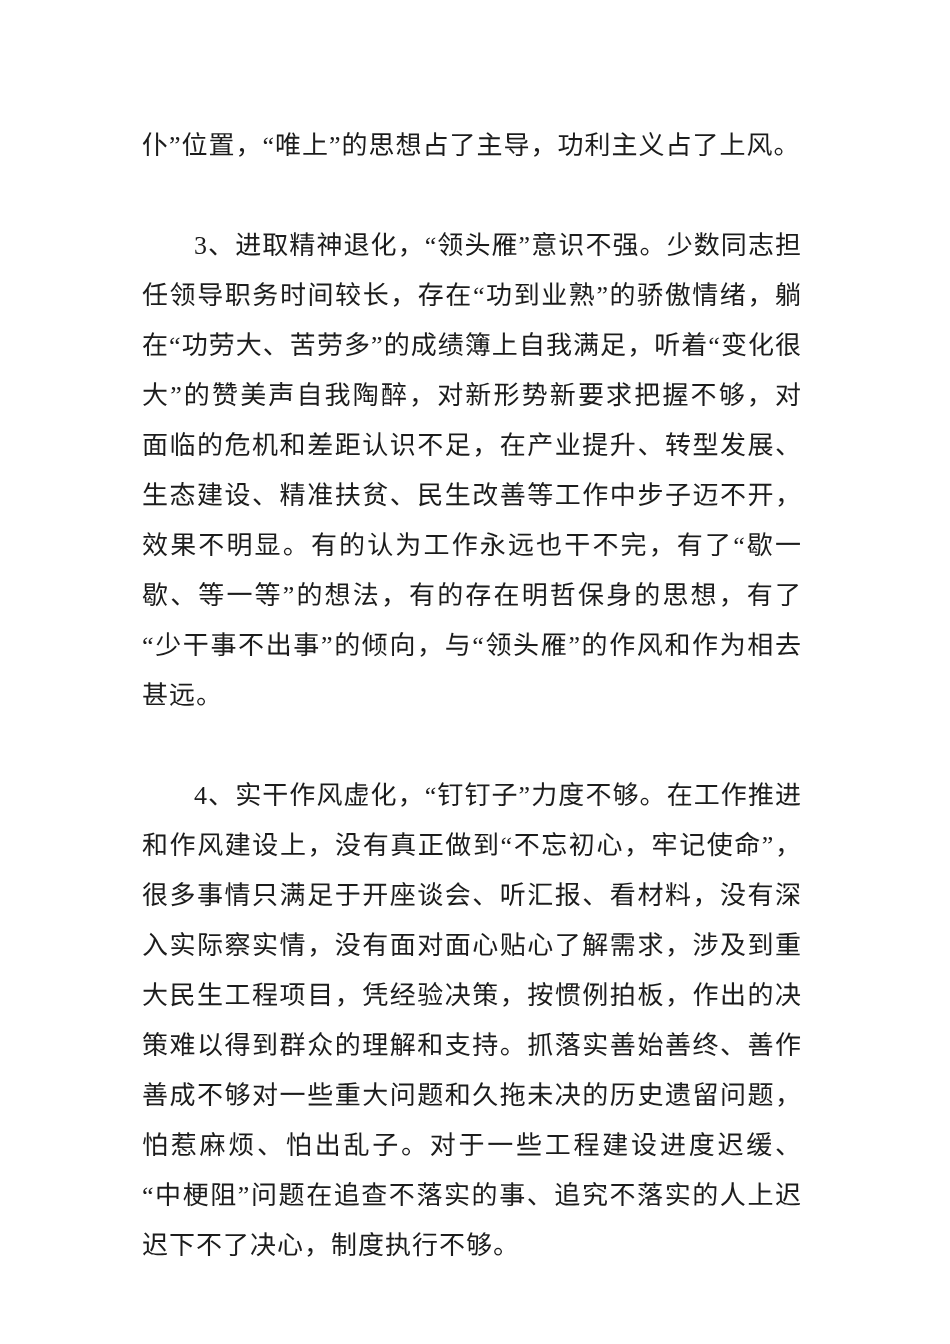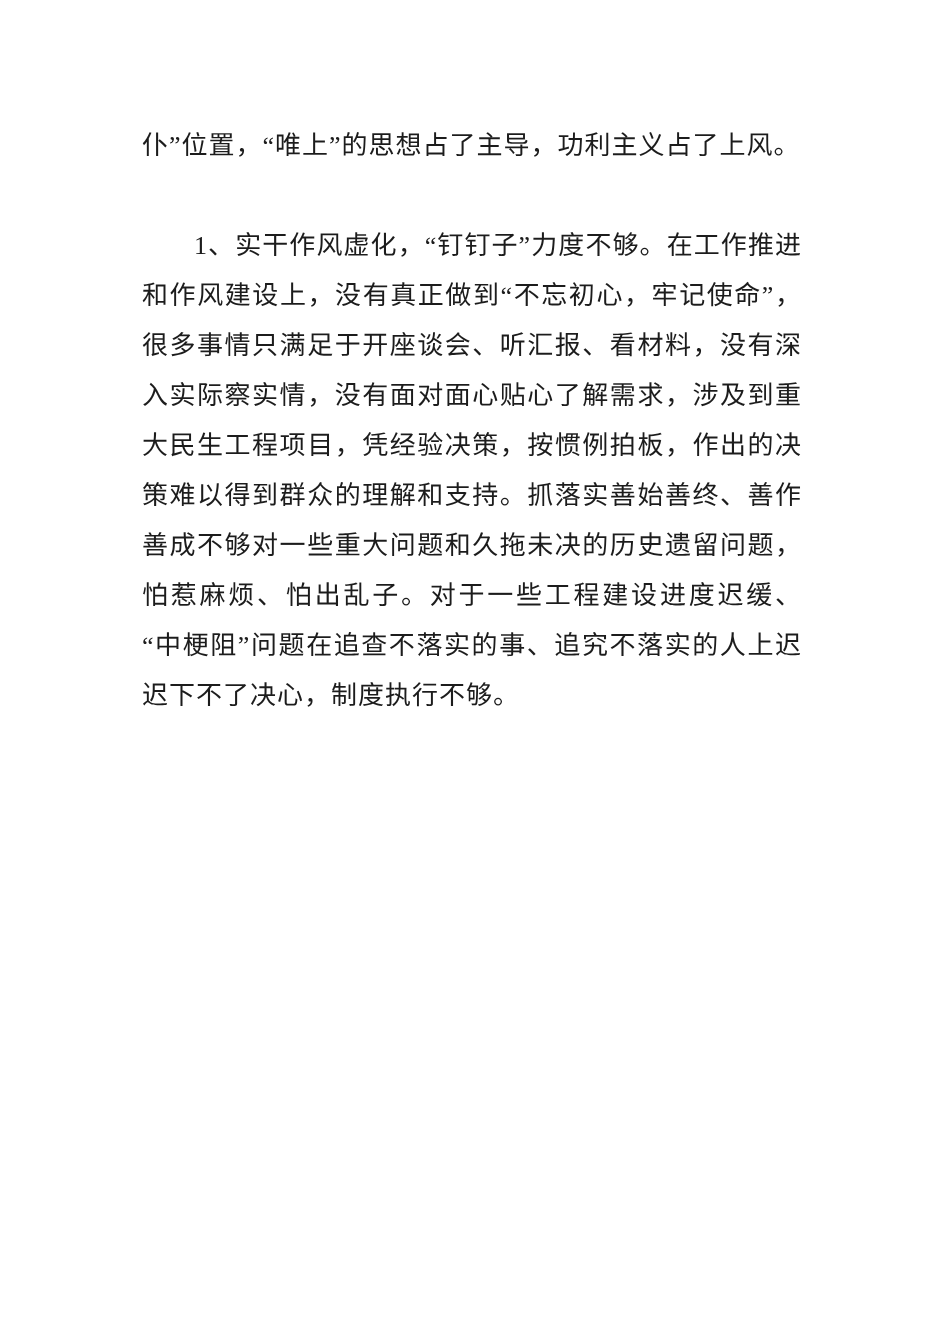--- a/index.html
+++ b/index.html
@@ -35,15 +35,16 @@
     text-indent: 2em;
     margin-top: 50px; 
   }
 </style>
 </head>
 <body>
 
 <div class="page">
   <div class="content">
     <p class="para">仆”位置，“唯上”的思想占了主导，功利主义占了上风。</p>
-    <p class="para indent">1、实干作风虚化，“钉钉子”力度不够。在工作推进和作风建设上，没有真正做到“不忘初心，牢记使命”，很多事情只满足于开座谈会、听汇报、看材料，没有深入实际察实情，没有面对面心贴心了解需求，涉及到重大民生工程项目，凭经验决策，按惯例拍板，作出的决策难以得到群众的理解和支持。抓落实善始善终、善作善成不够对一些重大问题和久拖未决的历史遗留问题，怕惹麻烦、怕出乱子。对于一些工程建设进度迟缓、“中梗阻”问题在追查不落实的事、追究不落实的人上迟迟下不了决心，制度执行不够。</p>
+    <p class="para indent">3、进取精神退化，“领头雁”意识不强。少数同志担任领导职务时间较长，存在“功到业熟”的骄傲情绪，躺在“功劳大、苦劳多”的成绩簿上自我满足，听着“变化很大”的赞美声自我陶醉，对新形势新要求把握不够，对面临的危机和差距认识不足，在产业提升、转型发展、生态建设、精准扶贫、民生改善等工作中步子迈不开，效果不明显。有的认为工作永远也干不完，有了“歇一歇、等一等”的想法，有的存在明哲保身的思想，有了“少干事不出事”的倾向，与“领头雁”的作风和作为相去甚远。</p>
+    <p class="para indent">4、实干作风虚化，“钉钉子”力度不够。在工作推进和作风建设上，没有真正做到“不忘初心，牢记使命”，很多事情只满足于开座谈会、听汇报、看材料，没有深入实际察实情，没有面对面心贴心了解需求，涉及到重大民生工程项目，凭经验决策，按惯例拍板，作出的决策难以得到群众的理解和支持。抓落实善始善终、善作善成不够对一些重大问题和久拖未决的历史遗留问题，怕惹麻烦、怕出乱子。对于一些工程建设进度迟缓、“中梗阻”问题在追查不落实的事、追究不落实的人上迟迟下不了决心，制度执行不够。</p>
   </div>
 </div>
 
 </body></html>

